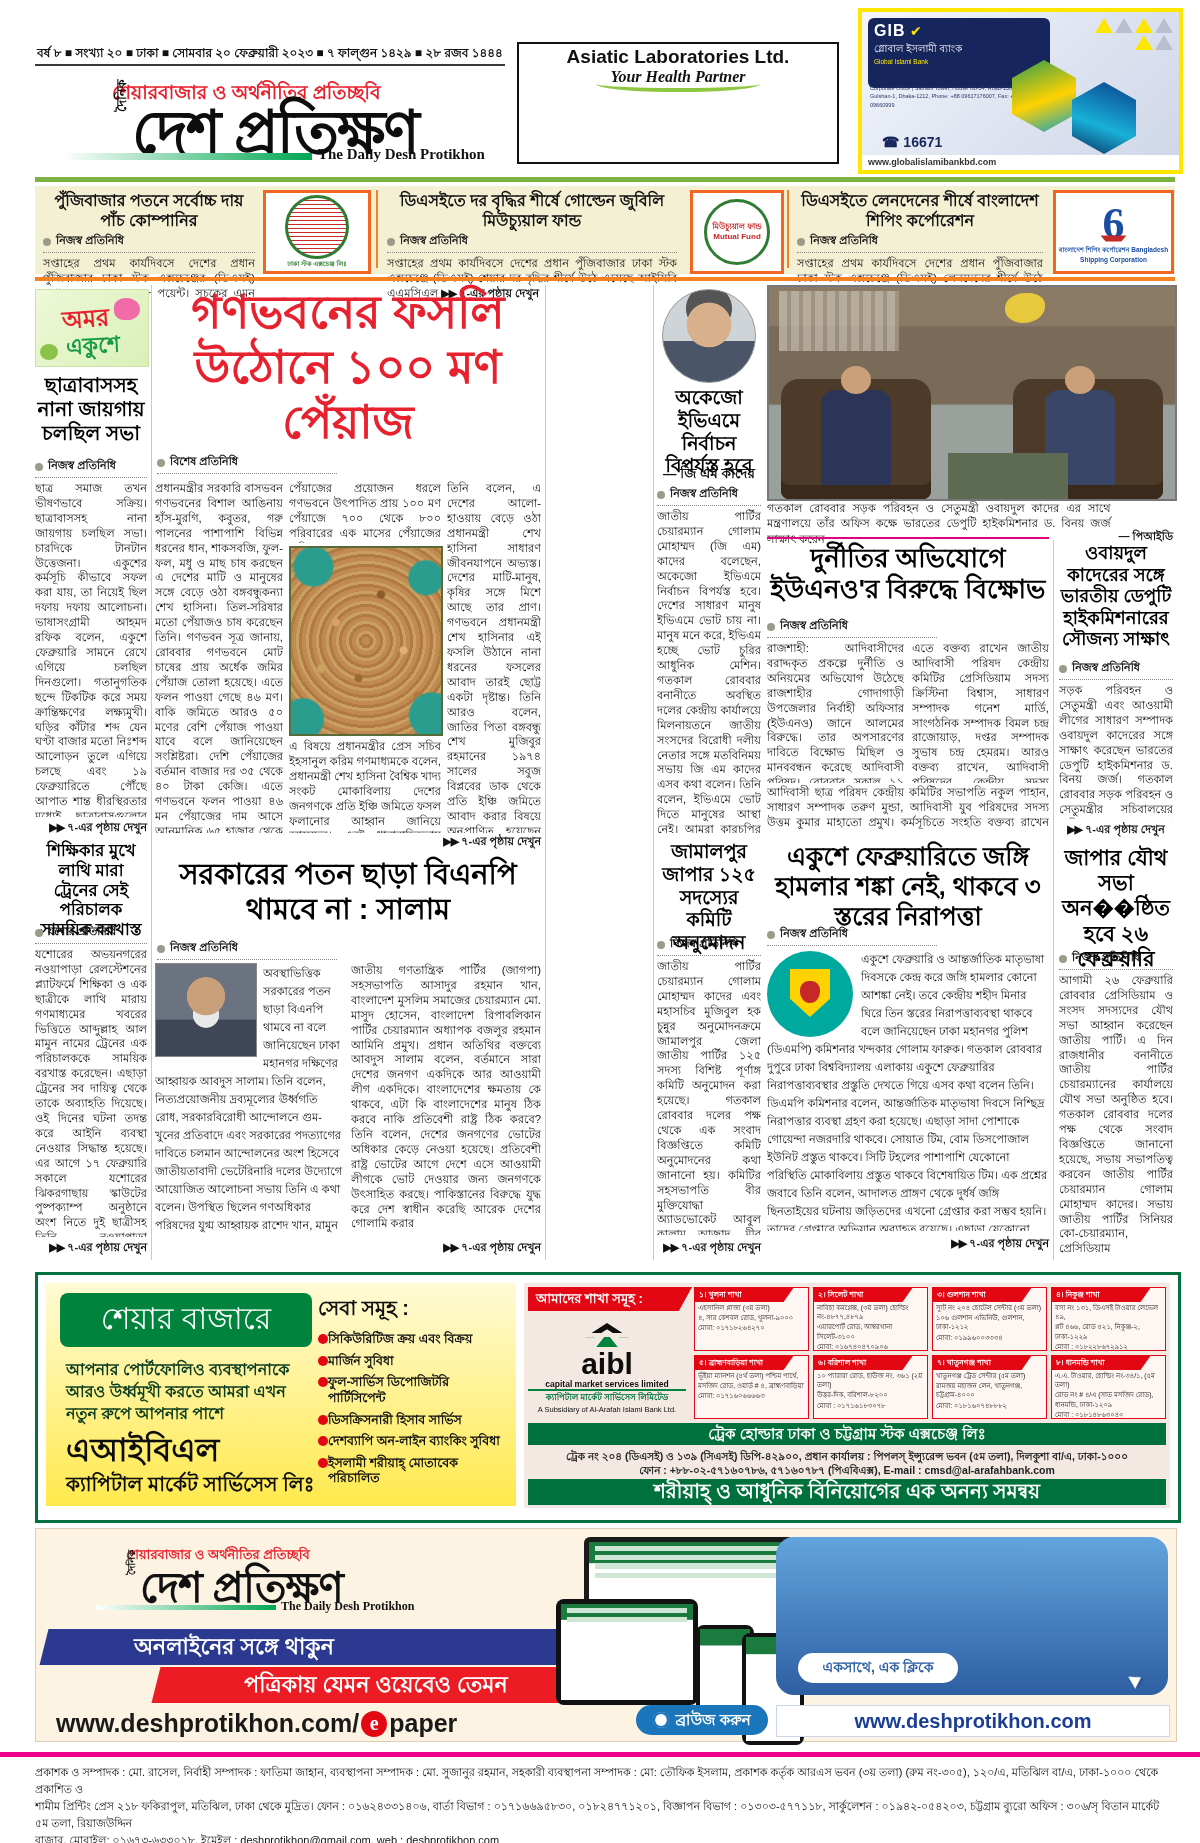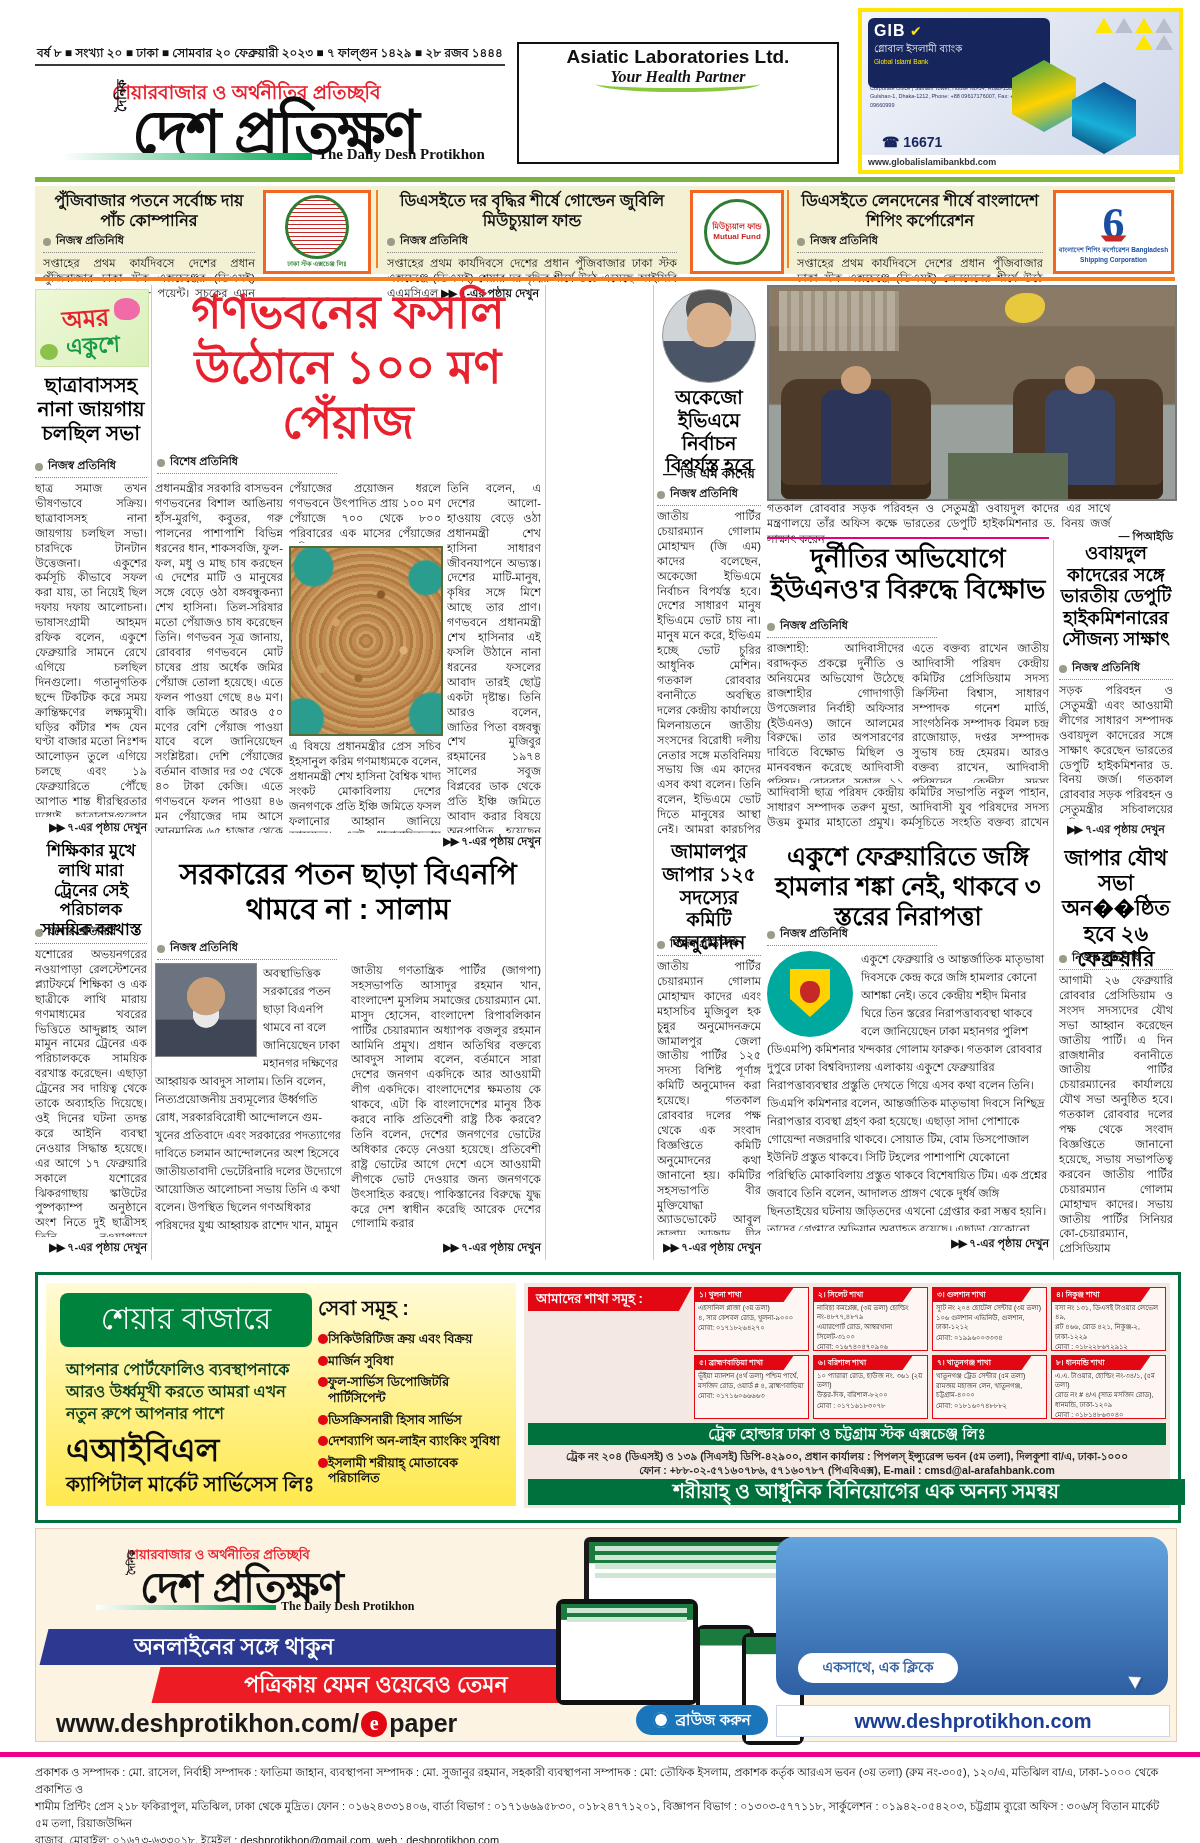--- a/index.html
+++ b/index.html
@@ -134,21 +134,21 @@
   .aibl-s2{font-size:8.5px;font-weight:bold;color:#00713c;border-top:2px solid #00843d;}
   .aibl-s3{font-size:7.5px;}
   .brgrid{position:absolute;left:170px;top:4px;width:472px;display:flex;flex-wrap:wrap;gap:4px;}
   .brbox{width:113px;height:62px;border:1px solid #e30613;background:#fdf6f2;overflow:hidden;}
   .brbox .t{background:#e30613;color:#fff;font-size:7.5px;font-weight:bold;padding:1px 4px;clip-path:polygon(0 0,100% 0,90% 100%,0 100%);width:80%;}
   .brbox .l{font-size:6.8px;line-height:1.35;padding:1px 3px 0;color:#222;}
   .trek{position:absolute;left:4px;top:140px;width:638px;height:22px;background:#00713c;color:#fff;font-size:15px;font-weight:bold;
      display:flex;align-items:center;justify-content:center;}
   .addr{position:absolute;left:4px;width:638px;text-align:center;font-size:10.5px;font-weight:bold;color:#222;}
   .slogan{position:absolute;left:4px;top:196px;width:638px;height:26px;background:#00713c;color:#fff;font-size:20px;font-weight:bold;
-     display:flex;align-items:center;justify-content:center;padding-left:19px;}
+     display:flex;align-items:center;justify-content:center;}
   
   .banner{left:35px;top:1528px;width:1140px;height:212px;background:#fdf3e3;border:1px solid #e0cdb8;}
   .bn-tag{position:absolute;left:90px;top:16px;color:#e8212e;font-weight:bold;font-size:13px;}
   .bn-title{position:absolute;left:104px;top:26px;font-size:42px;font-weight:bold;letter-spacing:-1px;}
   .bn-vert{position:absolute;left:88px;top:46px;font-size:10px;font-weight:bold;transform:rotate(-90deg);transform-origin:left top;}
   .bn-under{position:absolute;left:60px;top:76px;width:180px;height:5px;background:linear-gradient(90deg,#fff,#00a651);}
   .bn-sub{position:absolute;left:245px;top:70px;font-family:"Liberation Serif",serif;font-weight:bold;font-size:12px;}
   .bn-blue{position:absolute;left:8px;top:100px;width:520px;height:36px;background:#2b3990;transform:skewX(-14deg);}
   .bn-blue span{display:block;transform:skewX(14deg);color:#fff;font-size:22px;font-weight:bold;line-height:36px;padding-left:90px;}
   .bn-red{position:absolute;left:120px;top:138px;width:440px;height:36px;background:#ed1c24;transform:skewX(-14deg);}
@@ -470,20 +470,27 @@
             <span>দেশব্যাপি অন-লাইন ব্যাংকিং সুবিধা</span>
           </div>
         <div class="svc-item">
             <span class="rdot"></span>
             <span>ইসলামী শরীয়াহ্ মোতাবেক পরিচালিত</span>
           </div>
       </div>
     </div>
     <div class="rsec">
       <div class="br-head">আমাদের শাখা সমূহ :</div>
+      <div class="aibl">
+        <div class="aibl-ch"></div>
+        <div class="aibl-word">aibl</div>
+        <div class="aibl-s1">capital market services limited</div>
+        <div class="aibl-s2">ক্যাপিটাল মার্কেট সার্ভিসেস লিমিটেড</div>
+        <div class="aibl-s3">A Subsidiary of Al-Arafah Islami Bank Ltd.</div>
+      </div>
       <div class="brgrid">
         <div class="brbox">
             <div class="t">১। খুলনা শাখা</div>
             <div class="l">এহসানিল প্লাজা (৩য় তলা)</div>
             <div class="l">৪, সার কেশবল রোড, খুলনা-৯০০০</div>
             <div class="l">মোবা: ০১৭১৮২৬৪২৭০</div>
           </div>
         <div class="brbox">
             <div class="t">২। সিলেট শাখা</div>
             <div class="l">নাবিহা কমপ্লেক্স, (৩য় তলা) হোল্ডিং নং-৪৮৭৭,৪৮৭৯</div>

